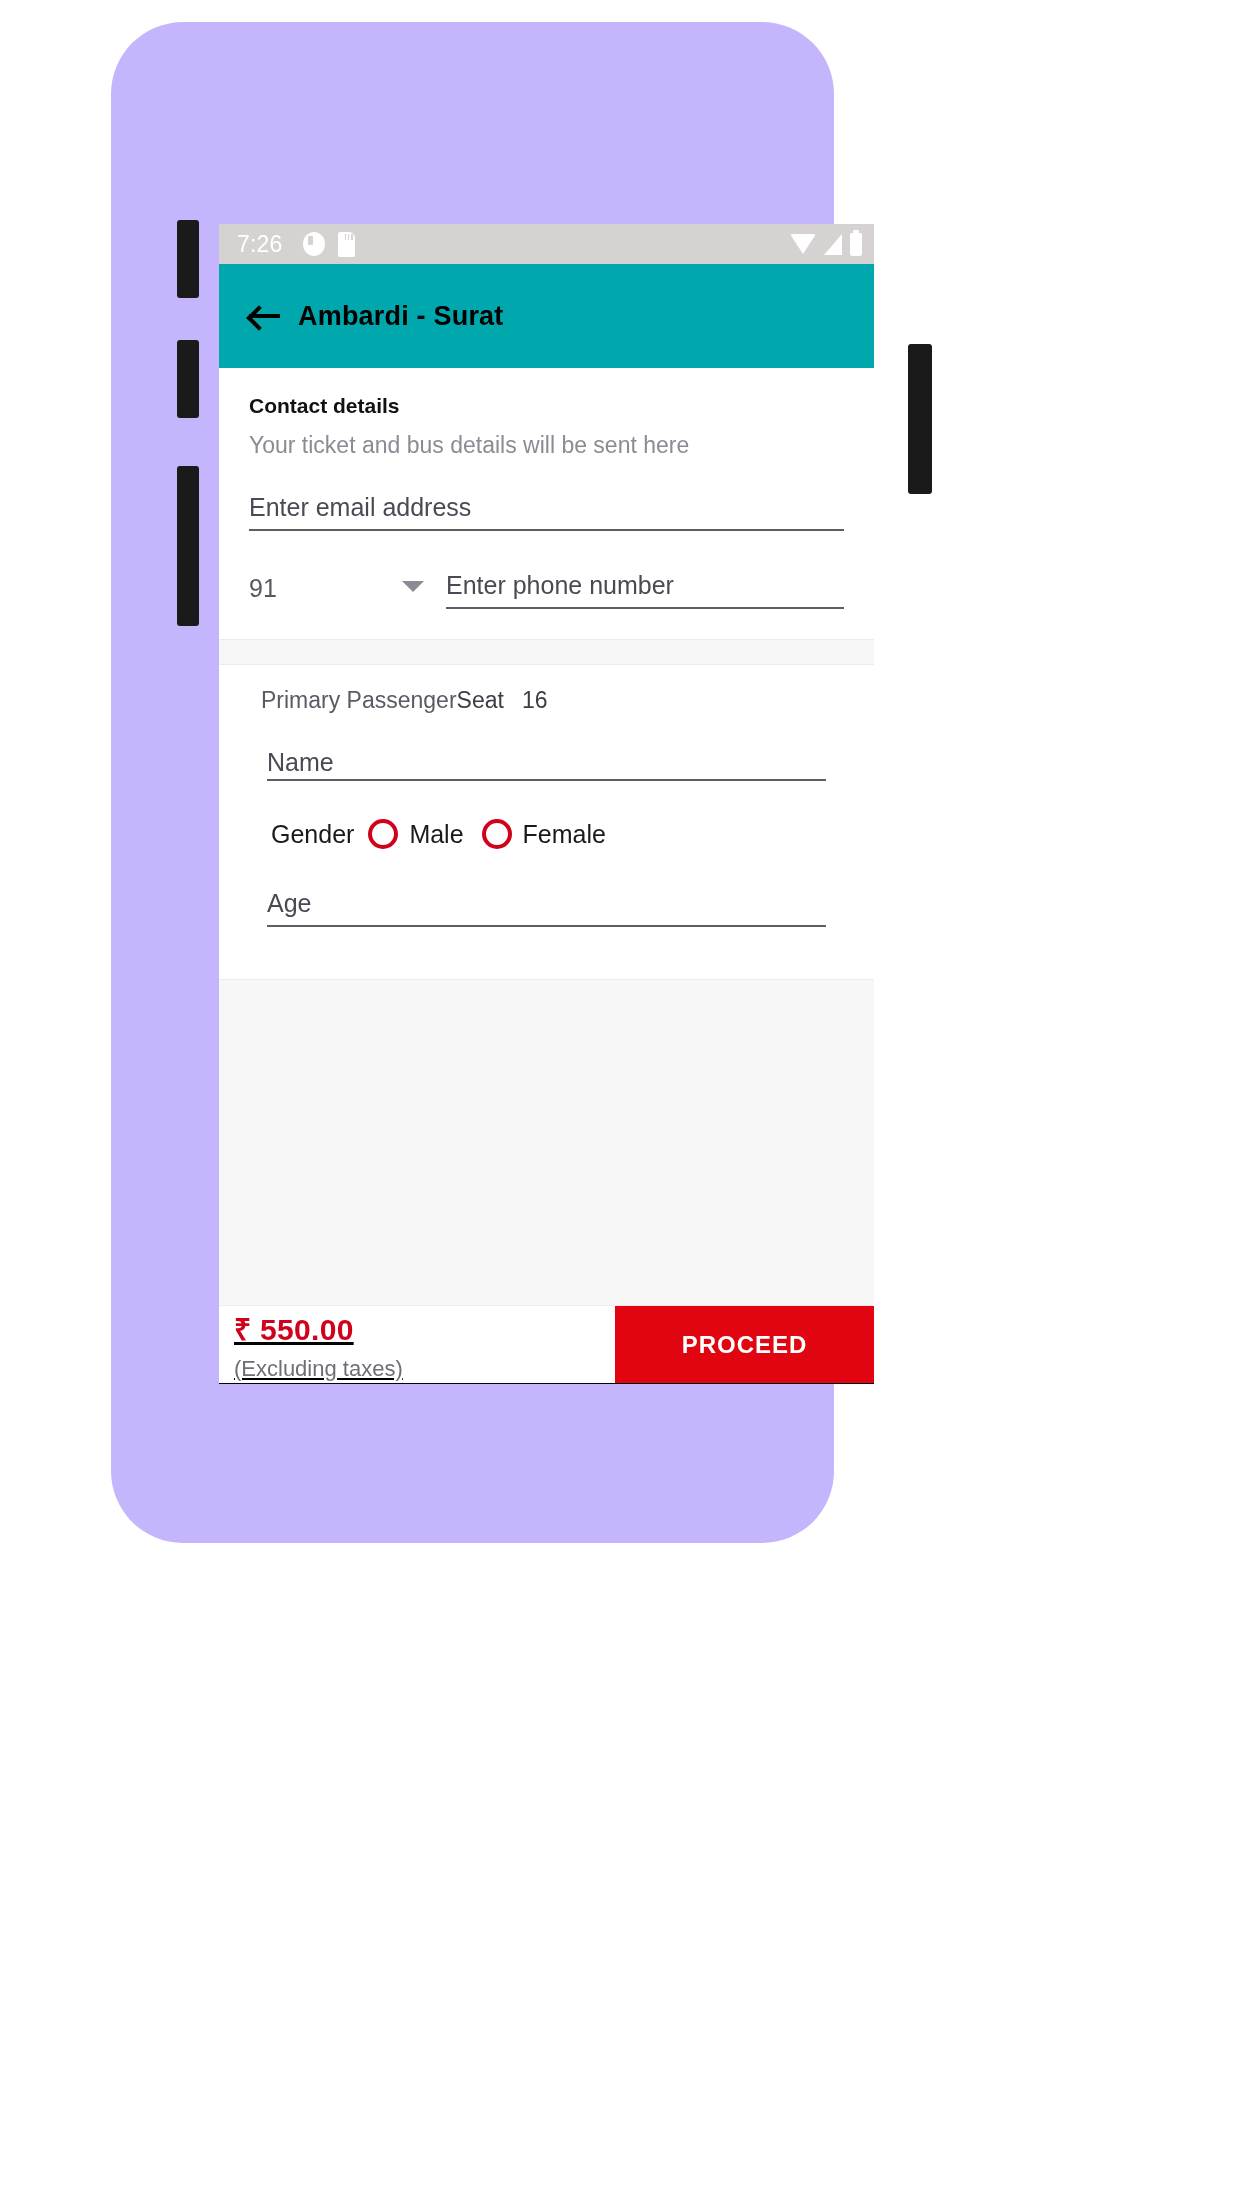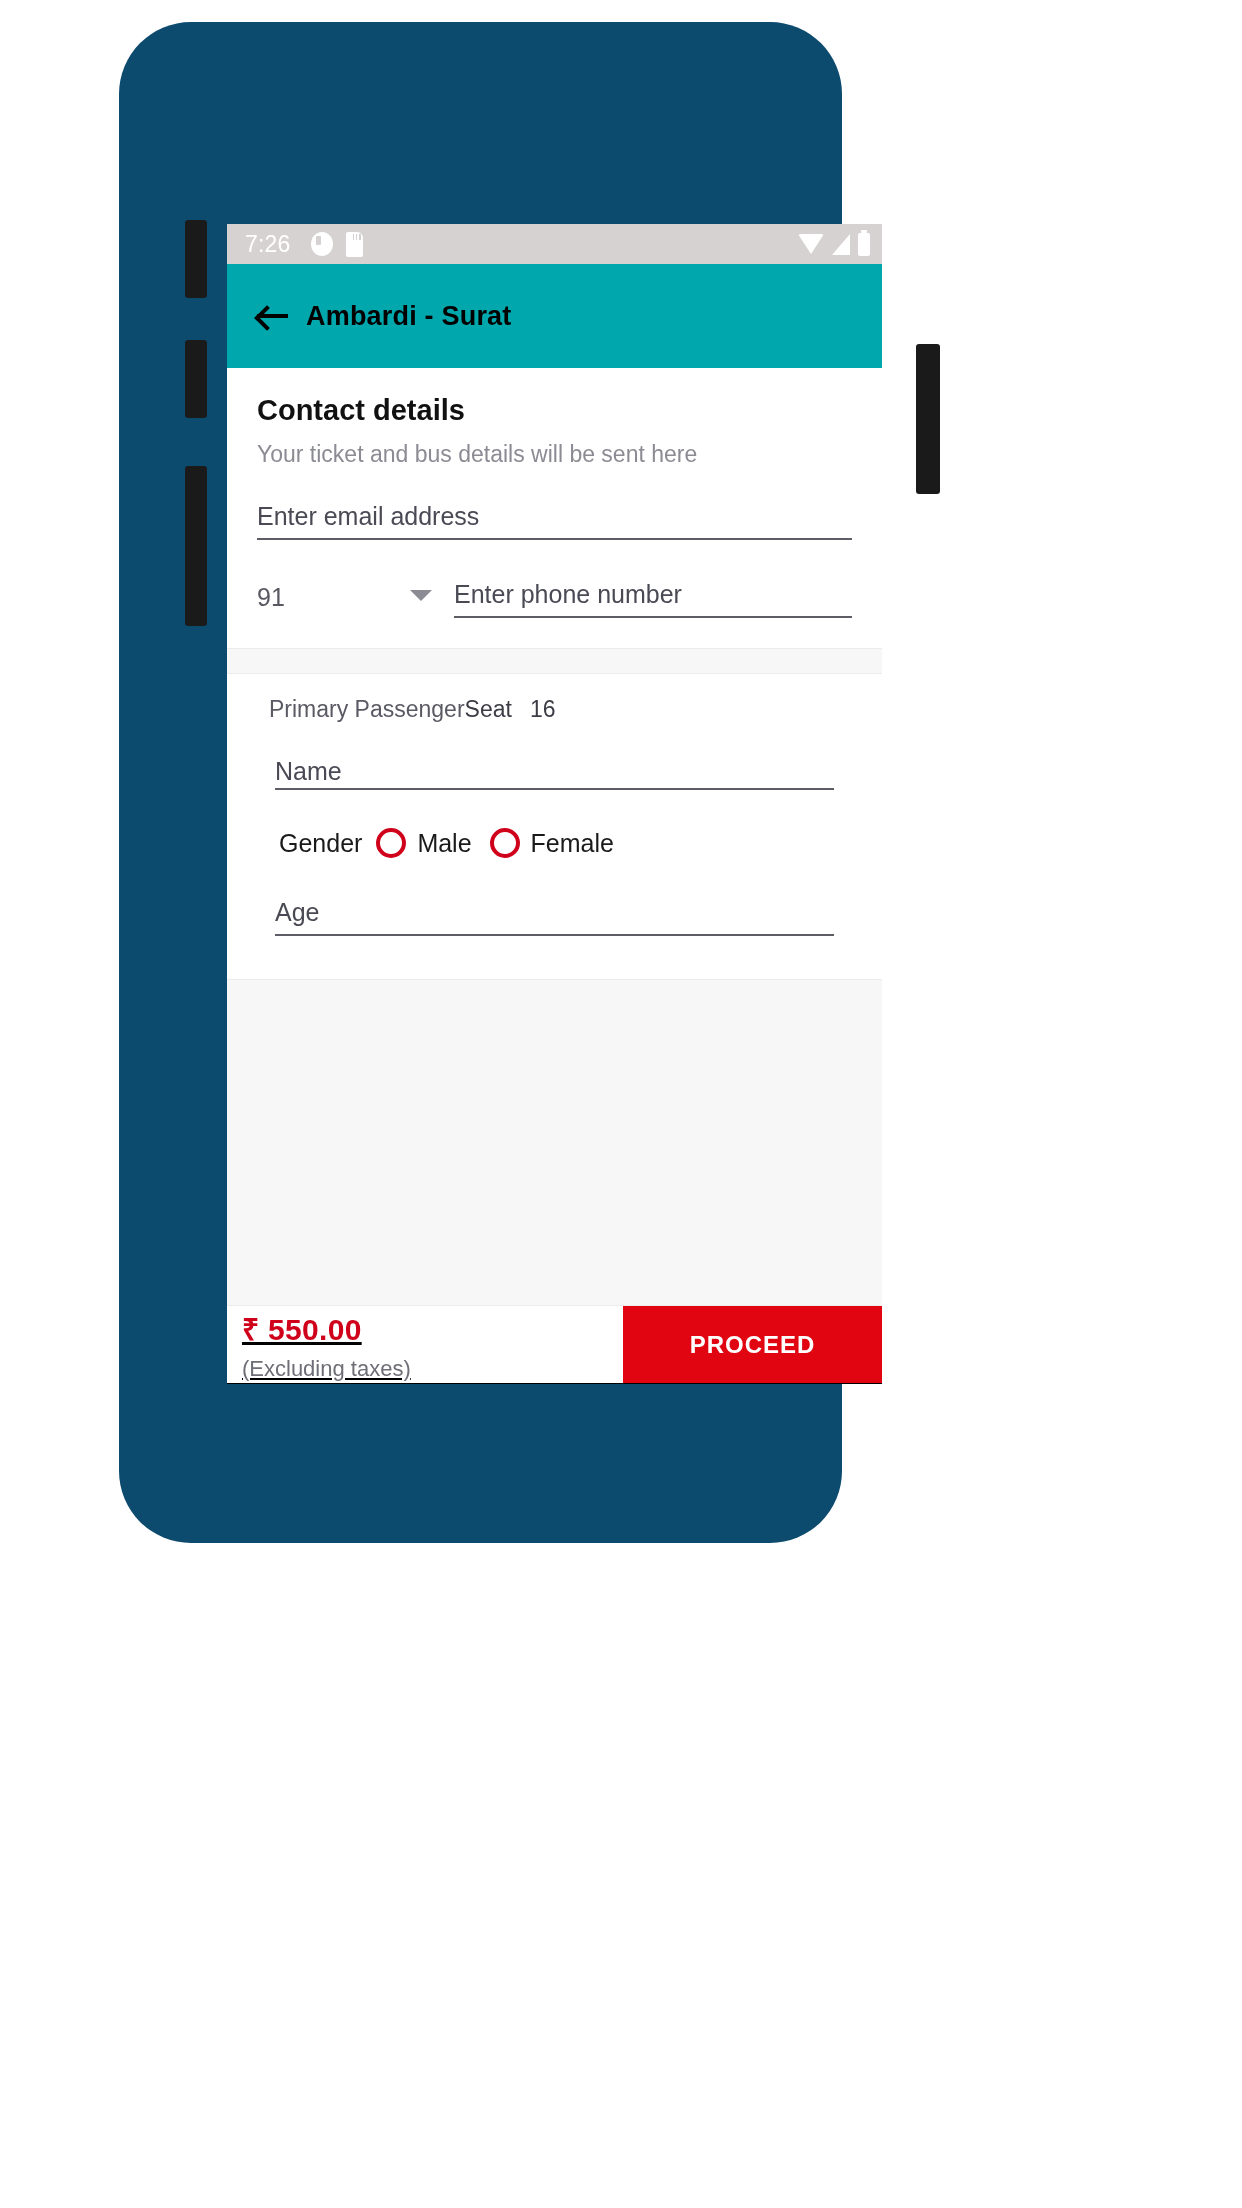--- a/index.html
+++ b/index.html
@@ -15,25 +15,25 @@
   
   #stage {
     position: relative;
     width: 1242px;
     height: 2208px;
     background: #ffffff;
   }
 
   .phone-body {
     position: absolute;
-    left: 119px;
+    left: 111px;
     top: 22px;
     width: 723px;
     height: 1521px;
-    background: #0c4a6e;
+    background: #c4b5fd;
     border-radius: 72px;
   }
 
   
   .btn-side {
     position: absolute;
     background: #1a1a1a;
     border-radius: 3px;
   }
   .btn-vol-up   { left: 66px;  top: 198px; width: 22px; height: 78px; }
@@ -192,21 +192,21 @@
     position: relative;
     overflow: hidden;
   }
 
   .card {
     background: #ffffff;
     padding: 0 30px;
   }
 
   .sec-title {
-    font-size: 29px;
+    font-size: 21px;
     font-weight: bold;
     color: #111111;
     padding-top: 26px;
   }
   .sec-sub {
     font-size: 23px;
     color: #8b8b93;
     margin-top: 14px;
   }
 

